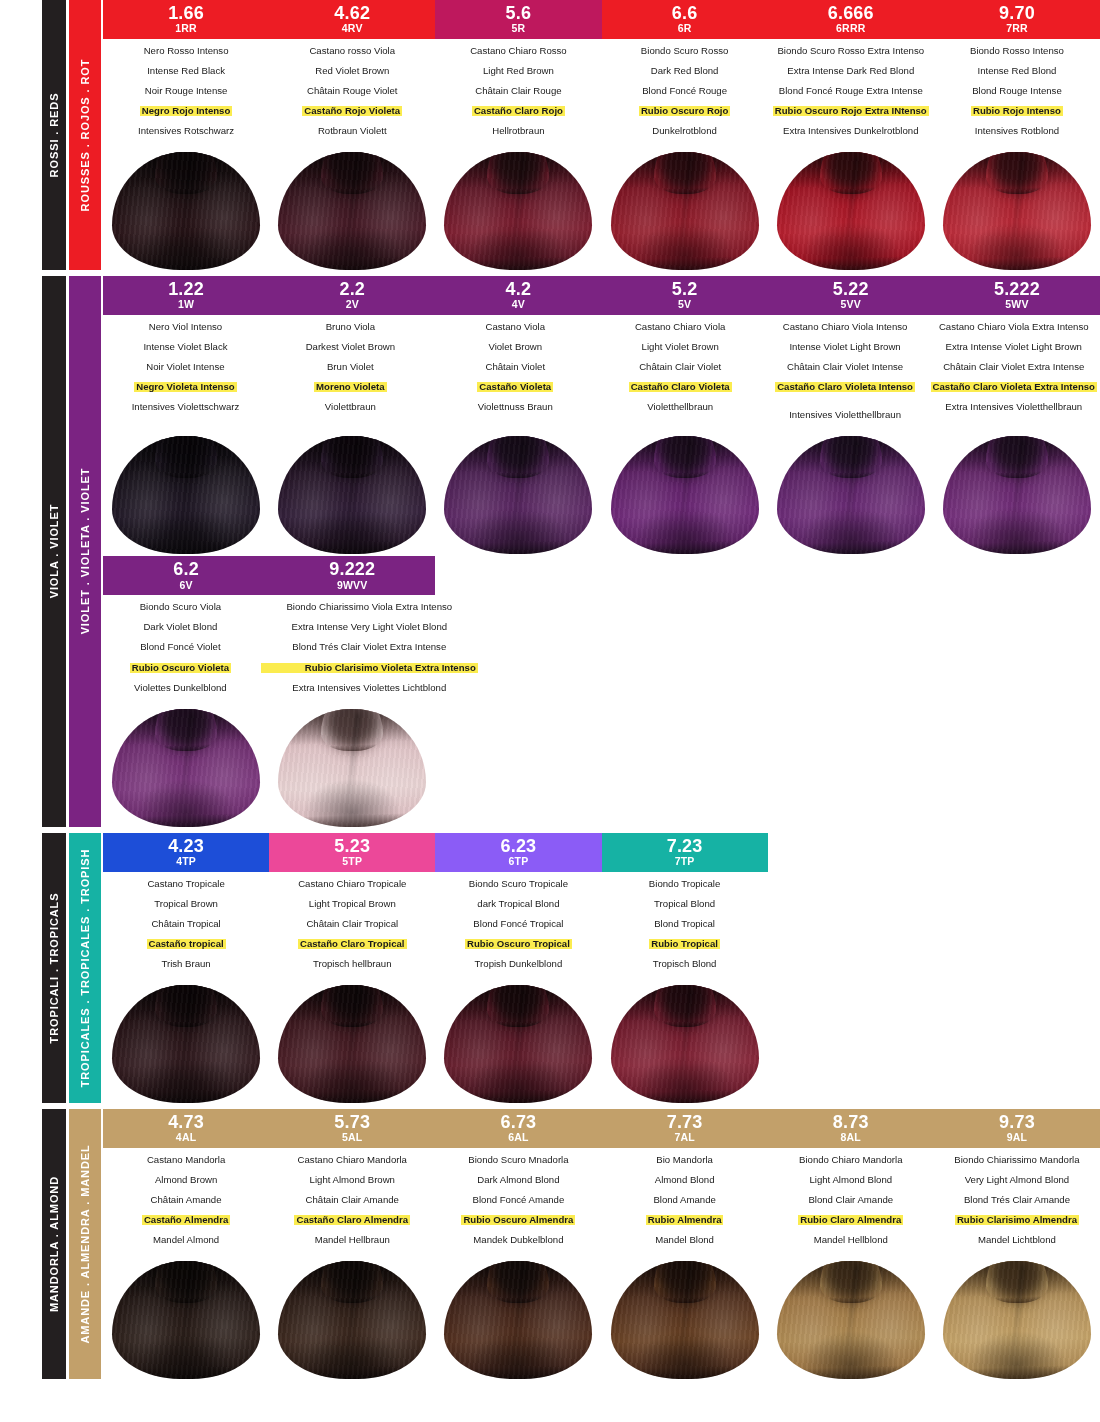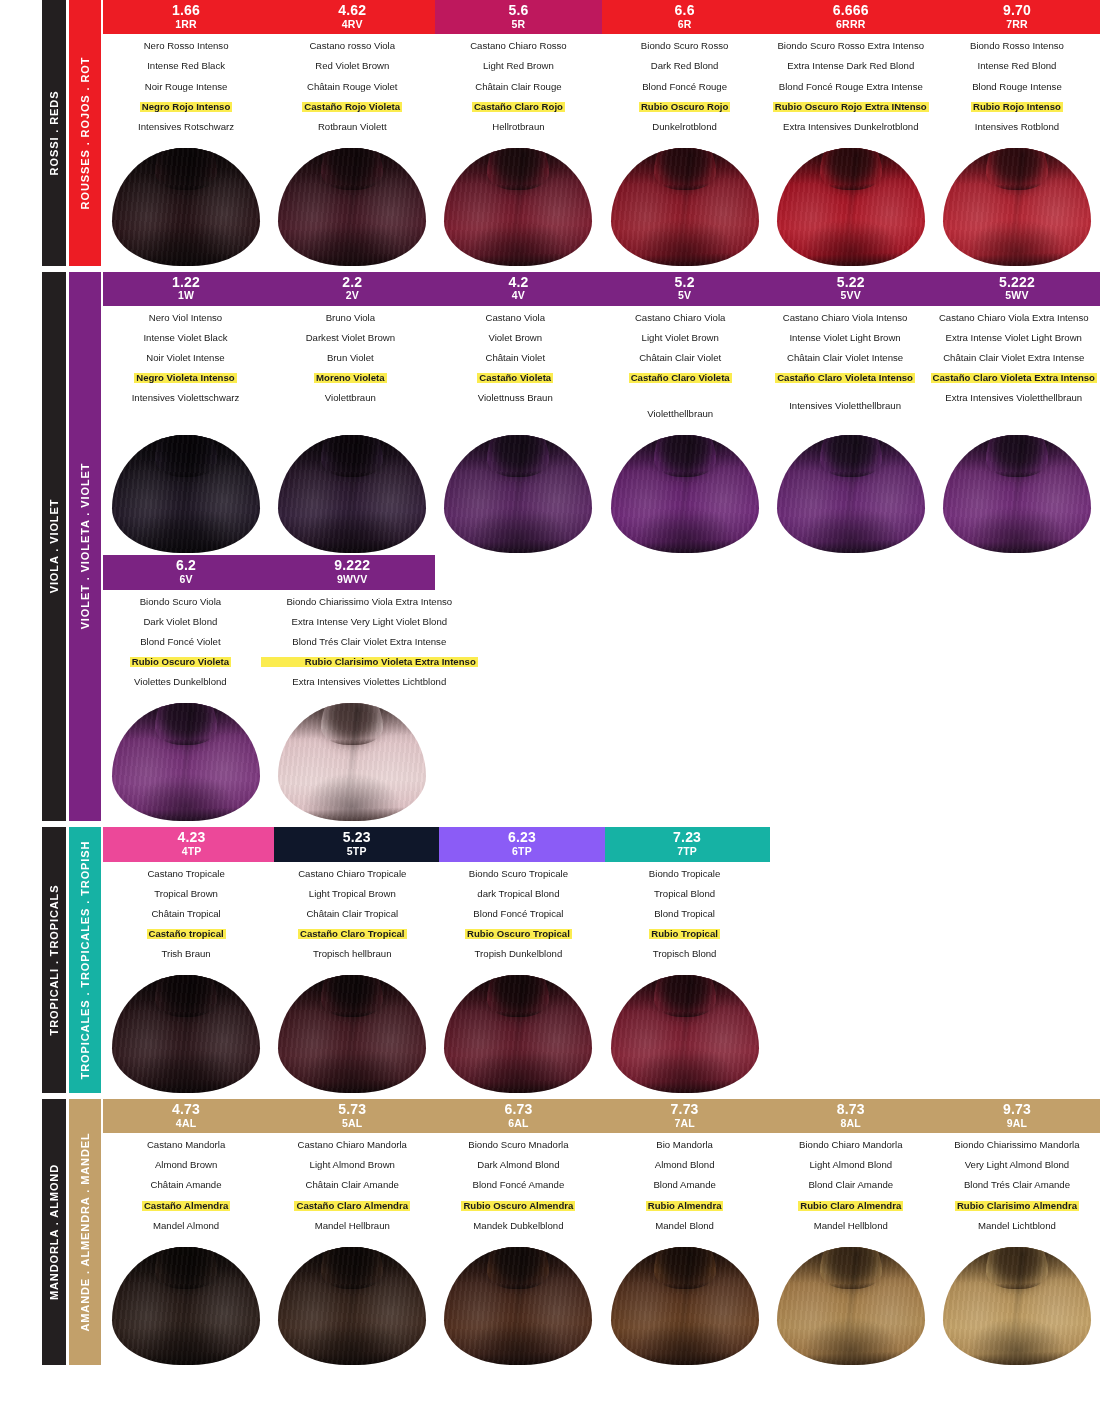--- a/index.html
+++ b/index.html
@@ -58,21 +58,21 @@
     display: flex;
     width: 100%;
   }
   .codecell {
     flex: 1 1 0;
     text-align: center;
     color: #ffffff;
     padding: 3px 0 4px 0;
     line-height: 1.12;
   }
-  .codecell .c1 { font-size: 14px; font-weight: bold; letter-spacing: .2px; }
+  .codecell .c1 { font-size: 18px; font-weight: bold; letter-spacing: .2px; }
   .codecell .c2 { font-size: 10.5px; font-weight: bold; letter-spacing: .2px; }
   .codecell.empty { visibility: hidden; }
 
   
   .namesrow { display: flex; width: 100%; padding-top: 7px; }
   .namecell {
     flex: 1 1 0;
     text-align: center;
     padding: 0 3px;
   }
@@ -350,21 +350,21 @@
             <div class="nm hlwrap">Castano Viola</div>
             <div class="nm hlwrap">Violet Brown</div>
             <div class="nm hlwrap">Châtain Violet</div>
             <div class="nm hlwrap"><span class="nm hl" style="margin-bottom: 0px;">Castaño Violeta</span></div>
             <div class="nm hlwrap">Violettnuss Braun</div>
           </div>
           <div class="namecell">
             <div class="nm hlwrap">Castano Chiaro Viola</div>
             <div class="nm hlwrap">Light Violet Brown</div>
             <div class="nm hlwrap">Châtain Clair Violet</div>
-            <div class="nm hlwrap"><span class="nm hl" style="margin-bottom: 16px;">Castaño Claro Violeta</span></div>
+            <div class="nm hlwrap"><span class="nm hl" style="margin-bottom: 0px;">Castaño Claro Violeta</span></div>
             <div class="nm hlwrap">Violetthellbraun</div>
           </div>
           <div class="namecell">
             <div class="nm hlwrap">Castano Chiaro Viola Intenso</div>
             <div class="nm hlwrap">Intense Violet Light Brown</div>
             <div class="nm hlwrap">Châtain Clair Violet Intense</div>
             <div class="nm hlwrap"><span class="nm hl" style="margin-bottom: 8px;">Castaño Claro Violeta Intenso</span></div>
             <div class="nm hlwrap">Intensives Violetthellbraun</div>
           </div>
           <div class="namecell">
@@ -498,25 +498,25 @@
     <div class="sec-gap"></div>
     <div class="section">
       <div class="rail rail-black">
         <div class="rail-label">TROPICALI . TROPICALS</div>
       </div>
       <div class="rail rail-color" style="background: rgb(22, 178, 164);">
         <div class="rail-label">TROPICALES . TROPICALES . TROPISH</div>
       </div>
       <div class="sec-body">
         <div class="coderow">
-          <div class="codecell" style="background: #ec4899; padding-left: 6px;">
+          <div class="codecell" style="background: #1d4ed8;">
             <div class="c1">4.23</div>
             <div class="c2">4TP</div>
           </div>
-          <div class="codecell" style="background: #0f172a;">
+          <div class="codecell" style="background: #ec4899;">
             <div class="c1">5.23</div>
             <div class="c2">5TP</div>
           </div>
           <div class="codecell" style="background: #8b5cf6;">
             <div class="c1">6.23</div>
             <div class="c2">6TP</div>
           </div>
           <div class="codecell" style="background: rgb(22, 178, 164);">
             <div class="c1">7.23</div>
             <div class="c2">7TP</div>

